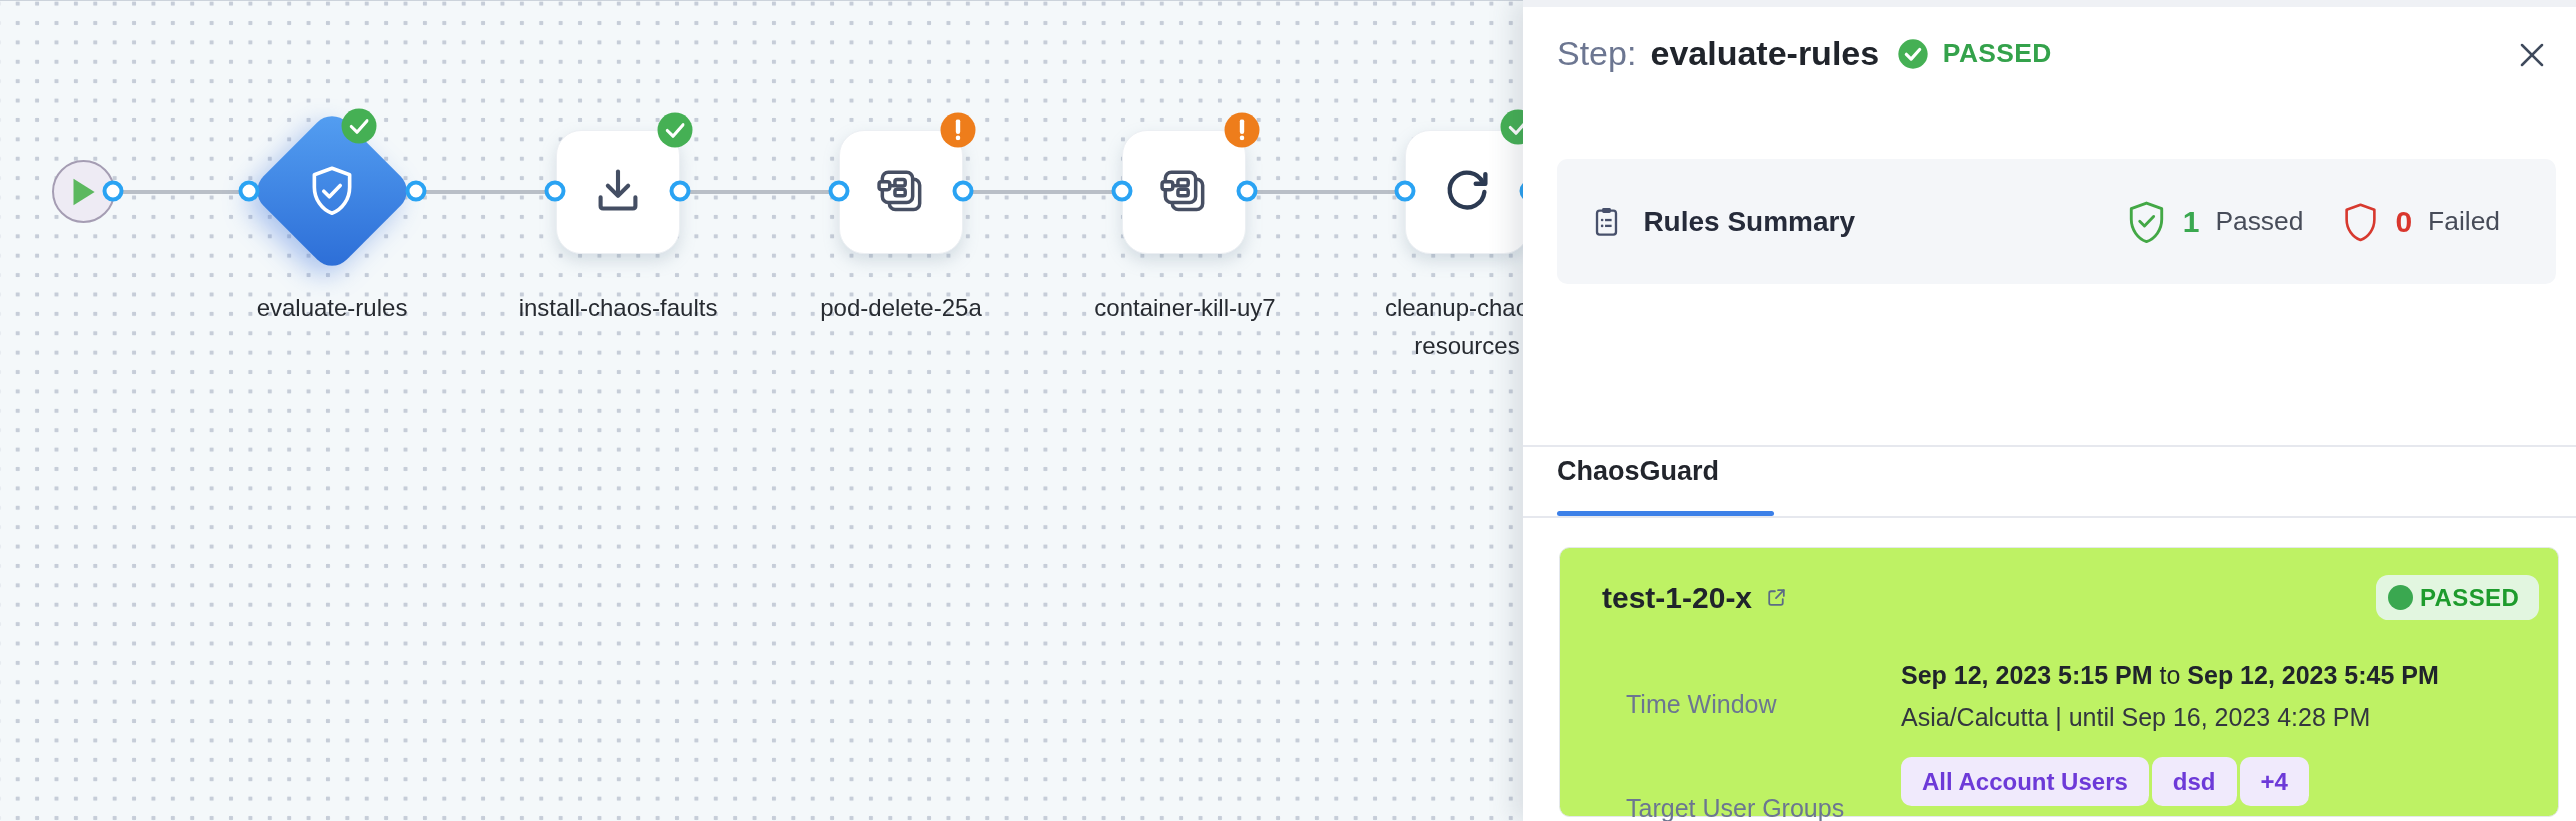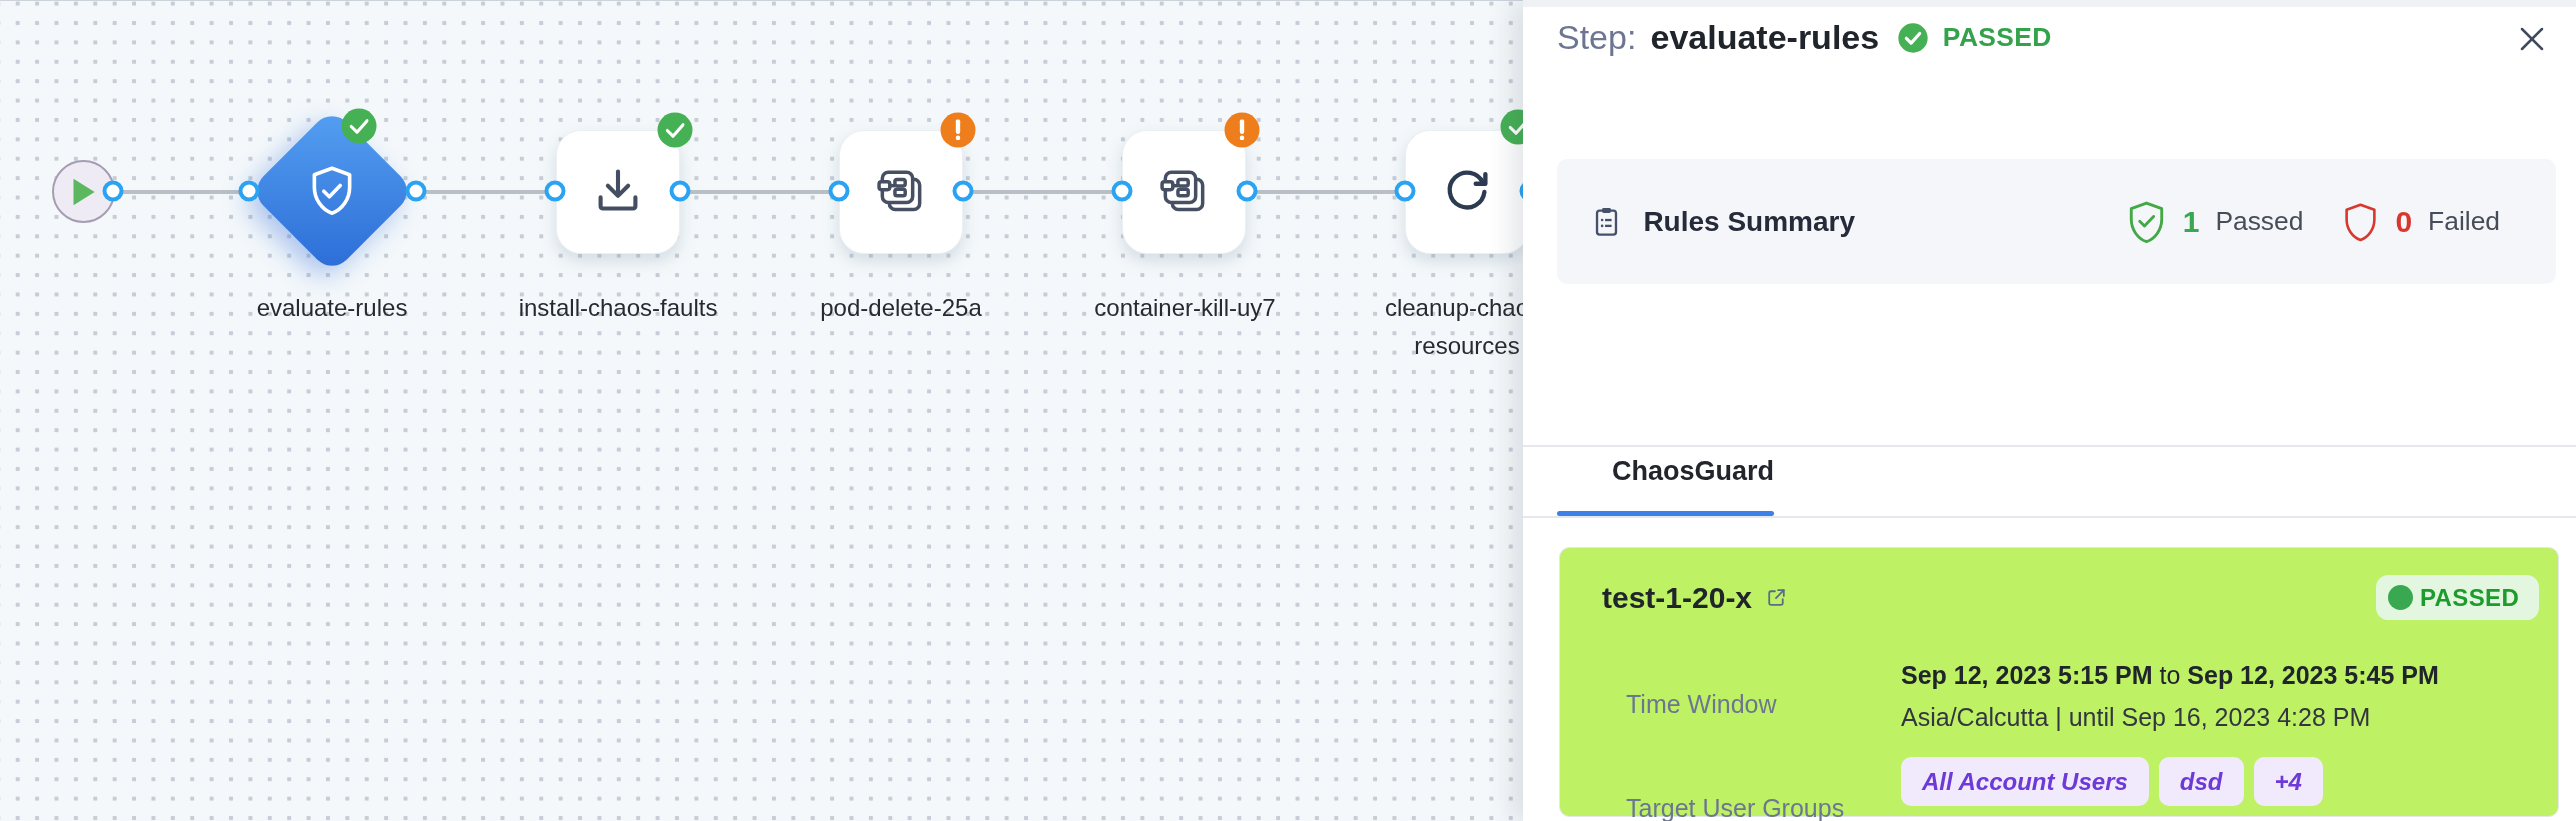--- a/index.html
+++ b/index.html
@@ -29,57 +29,57 @@
   .badge.warn{background:#ee7d1b;}
   .node-label{position:absolute;transform:translateX(-50%);text-align:center;color:#272b31;
     font-size:24px;font-weight:500;line-height:38px;z-index:4;}
   .node-label.wrap{white-space:normal;}
   .node-label.nowrap{white-space:nowrap;}
 
   
   .panel{position:absolute;left:1523px;top:0;width:1053px;height:822px;background:#fff;
     box-shadow:-10.6px 0 25px rgba(60,70,90,.14);z-index:20;}
   .panel-topband{position:absolute;left:0;top:0;width:100%;height:7px;background:#eff1f5;}
-  .drawer-header{position:absolute;left:34px;top:12px;right:21px;height:51px;display:flex;
+  .drawer-header{position:absolute;left:34px;top:28px;right:21px;height:51px;display:flex;
     align-items:center;gap:12.3px;}
   .step-label{color:#6c7691;font-size:34px;font-weight:500;}
   .step-name{color:#20242b;font-size:34px;font-weight:700;margin-left:1.8px;}
   .hdr-status{color:#34a24b;font-size:26.4px;font-weight:700;letter-spacing:0.4px;margin-left:1.8px;}
   .close-btn{position:absolute;right:3.5px;top:7px;width:39px;height:39px;display:flex;align-items:center;
     justify-content:center;cursor:pointer;}
   .rules-card{position:absolute;left:34px;top:159px;width:999px;height:125px;background:#f4f6f9;
     border-radius:10.6px;display:flex;align-items:center;gap:16px;}
   .rules-title{display:flex;align-items:center;gap:19.4px;margin-left:32px;color:#262b3a;
     font-size:28px;font-weight:600;}
   .rules-counts{margin-left:auto;margin-right:56px;display:flex;align-items:center;gap:16px;}
   .cnt-num{font-size:30px;font-weight:700;}
   .cnt-num.g{color:#3aa850;} .cnt-num.r{color:#d9362d;}
   .cnt-lab{font-size:26.4px;color:#474c59;margin-right:23px;}
   .kv-row{position:absolute;left:34px;display:flex;align-items:center;}
   .kv-k{color:#6c7691;font-size:25.6px;width:210px;}
   .kv-v{color:#20242b;font-size:25.6px;font-weight:700;display:flex;align-items:center;gap:10.6px;}
   .hdivider{position:absolute;left:0;width:100%;height:1.8px;background:#e6e8ee;}
   .tab{position:absolute;left:34px;top:445px;width:217px;height:71px;cursor:pointer;}
-  .tab-text{text-align:right;color:#22252c;font-size:27px;font-weight:700;line-height:53px;}
+  .tab-text{text-align:left;color:#22252c;font-size:27px;font-weight:700;line-height:53px;}
   .tab-underline{position:absolute;left:0;bottom:0;width:100%;height:5.3px;border-radius:2.6px;background:#3c80e8;}
   .guard-card{position:absolute;left:36px;top:547px;width:1000px;height:270px;background:#bef264;
     border:1.8px solid #e4e7ec;border-radius:10.6px;box-sizing:border-box;}
   .card-head{position:absolute;left:42px;top:23px;right:19.4px;height:53px;display:flex;align-items:center;}
   .guard-name{color:#20242b;font-size:30px;font-weight:700;}
   .ext-ic{margin-left:12.3px;display:flex;}
   .pass-badge{margin-left:auto;display:flex;align-items:center;gap:7px;background:#e2f6e0;
     border-radius:12.3px;padding:8.8px 19.4px 8.8px 12.3px;}
   .pass-dot{width:25px;height:25px;border-radius:50%;background:#3aa850;}
   .pass-text{color:#1d9b2c;font-size:24px;font-weight:700;letter-spacing:0.4px;}
   .crow-label{position:absolute;left:66px;color:#6c7691;font-size:25px;margin-top:24px;}
   .tw-line1{position:absolute;left:341px;top:113px;font-size:25px;color:#20242b;white-space:nowrap;}
   .tw-line1 b{font-weight:700;}
   .tw-to{font-weight:400;color:#20242b;}
   .tw-line2{position:absolute;left:341px;top:155px;font-size:25px;color:#33363f;white-space:nowrap;}
-  .pill-row{position:absolute;left:341px;top:209px;display:flex;gap:10px;font-style:italic;}
+  .pill-row{position:absolute;left:341px;top:209px;display:flex;gap:3px;}
   .pill{background:#f0eafc;color:#6d3ad8;font-size:24px;font-weight:700;border-radius:10.6px;
     padding:10.6px 21px;line-height:28px;}
 </style>
 </head>
 <body>
 
 <div class="stage">
 
   <div class="canvas">
 

